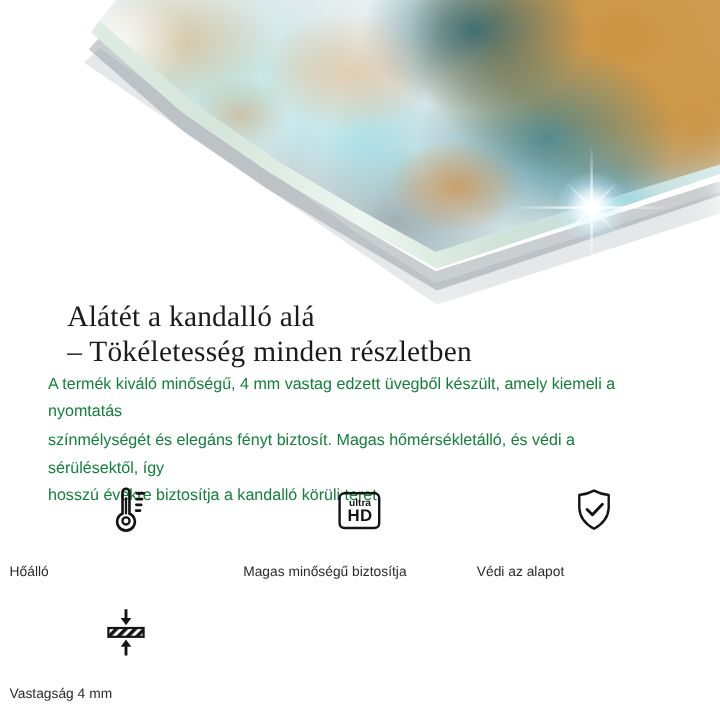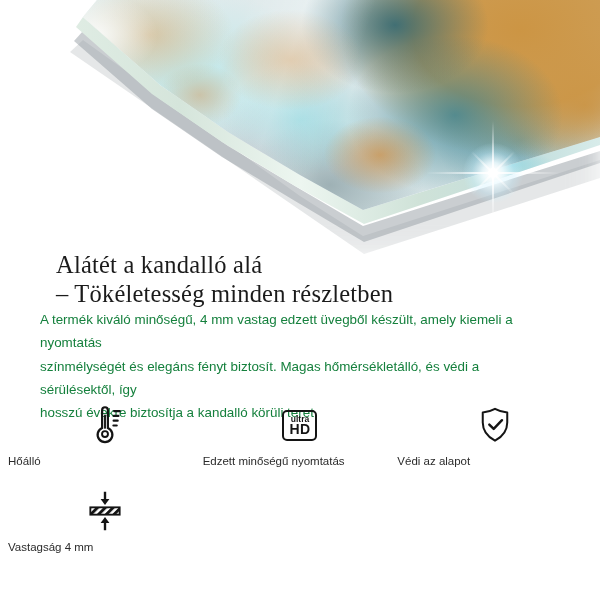--- a/index.html
+++ b/index.html
@@ -93,21 +93,21 @@
   }
   .desc span{display:block;}
 
   
   .features{
     position:absolute;left:8px;top:402px;width:584px;
     display:grid;grid-template-columns:repeat(3,1fr);row-gap:20px;
   }
   .feature{display:flex;flex-direction:column;}
   .feature .iconbox{height:46px;display:flex;align-items:center;justify-content:center;}
-  .feature .label{margin-top:7px;font-size:11.5px;color:#2b2b2b;line-height:13px;}
+  .feature .label{margin-top:23px;font-size:11.5px;color:#2b2b2b;line-height:13px;}
 
   .uhd{
     box-sizing:border-box;border:2.6px solid #141414;border-radius:5px;
     width:35px;height:31px;display:flex;flex-direction:column;align-items:center;justify-content:center;
     color:#141414;
   }
   .uhd-top{font-size:8.5px;font-weight:700;line-height:8px;}
   .uhd-bottom{font-size:14px;font-weight:700;line-height:13px;letter-spacing:0.3px;}
 
   .stripes{
@@ -163,21 +163,21 @@
     <div class="label">Hőálló</div>
   </div>
 
   <div class="feature">
     <div class="iconbox">
       <div class="uhd">
         <div class="uhd-top">ultra</div>
         <div class="uhd-bottom">HD</div>
       </div>
     </div>
-    <div class="label">Edzett minőségű nyomtatás</div>
+    <div class="label">Magas minőségű biztosítja</div>
   </div>
 
   <div class="feature">
     <div class="iconbox">
       <svg class="icon" width="42" height="42" viewBox="0 0 48 48" fill="none" stroke="#141414" stroke-width="2.3" stroke-linejoin="round">
         <path d="M24 5.5c4.2 2.3 9 3.7 14 4.2V21c0 9.4-5.6 16.3-14 20.9C15.6 37.3 10 30.4 10 21V9.7c5-.5 9.8-1.9 14-4.2Z"></path>
         <path d="M17.5 23.5l5 5L32 18.5" stroke-width="2.8" stroke-linecap="round"></path>
       </svg>
     </div>
     <div class="label">Védi az alapot</div>

